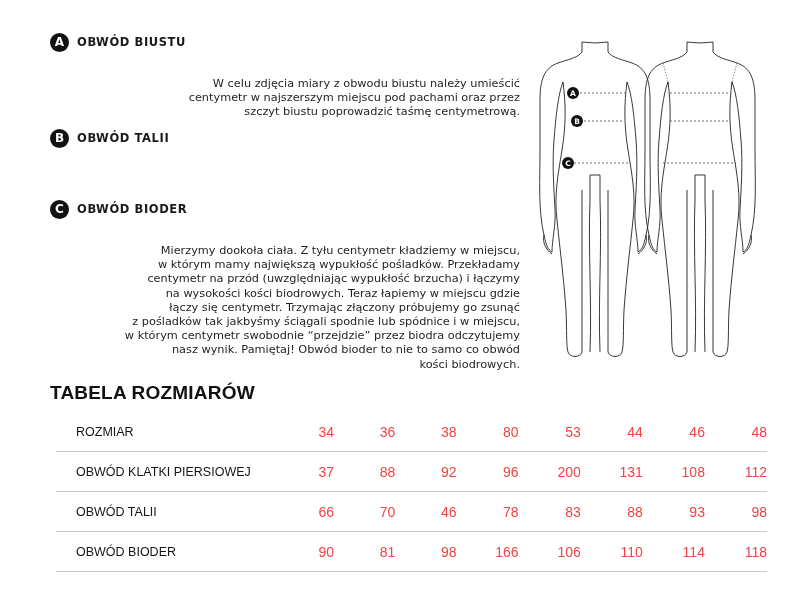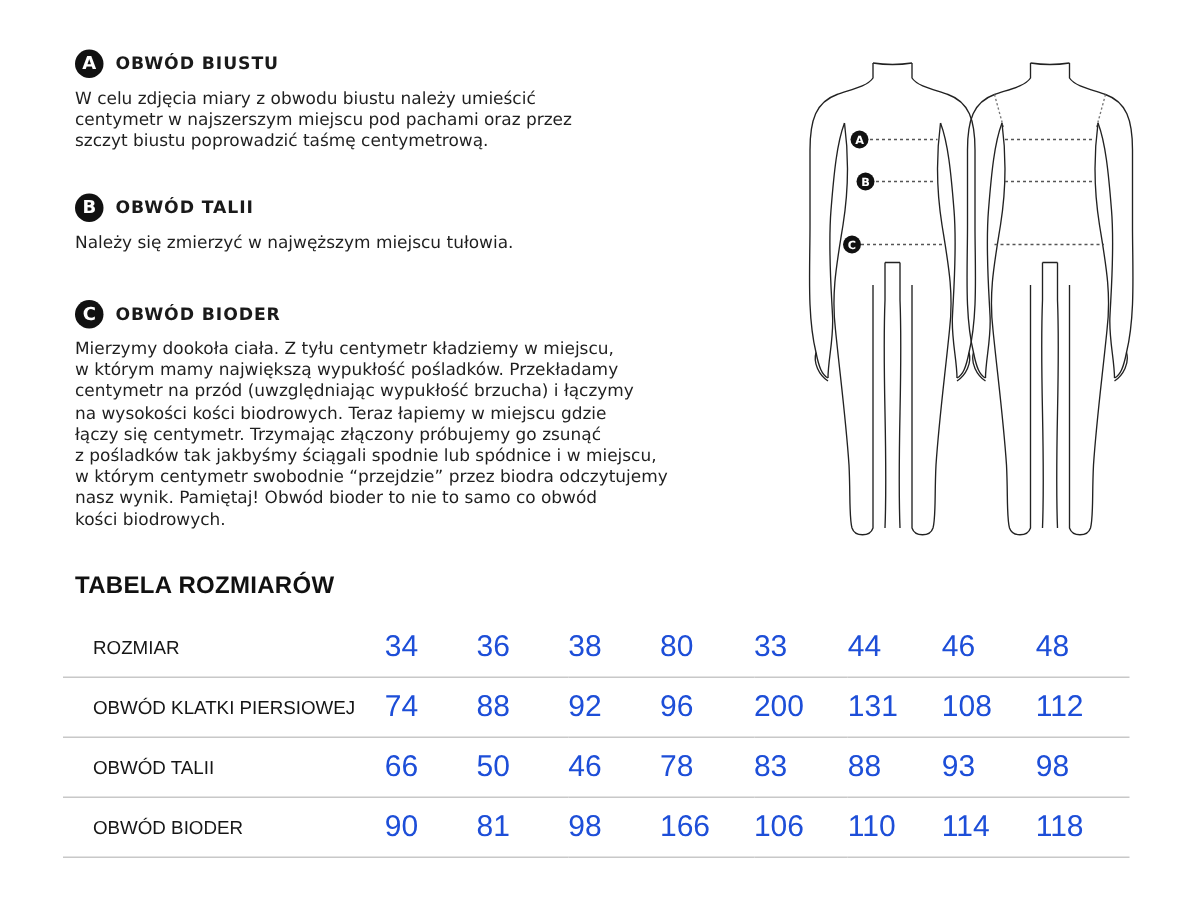--- a/index.html
+++ b/index.html
@@ -4,52 +4,51 @@
 <style>
   html, body { margin:0; padding:0; background:#ffffff; }
   body { width:800px; height:600px; position:relative; overflow:hidden;
          font-family:"DejaVu Sans", sans-serif; color:#1a1a1a; }
   .section { position:absolute; left:50px; width:470px; }
   .sec-head { display:flex; align-items:center; height:20px; }
   .badge { width:19px; height:19px; border-radius:50%; background:#111; color:#fff;
            font-family:"DejaVu Sans", sans-serif; font-size:12px; font-weight:bold;
            display:flex; align-items:center; justify-content:center; margin-right:8px; }
   .sec-title { font-size:11.5px; font-weight:bold; letter-spacing:0.6px; color:#1a1a1a; }
-  .sec-body { margin-top:7px; font-size:11.3px; line-height:14.2px; color:#1f1f1f; white-space:pre-line; }
+  .sec-body { margin-top:25px; font-size:11.3px; line-height:14.2px; color:#1f1f1f; white-space:pre-line;text-align:right; }
   #sec-a { top:32px; }
   #sec-b { top:128px; }
   #sec-c { top:199px; }
   .figures { position:absolute; left:530px; top:30px; width:240px; height:340px; }
   .table-title { position:absolute; left:50px; top:382px; font-family:"Liberation Sans", sans-serif;
-                 font-weight:bold; font-size:16px; color:#111; letter-spacing:0.2px; }
-  .size-table { position:absolute; left:42px; top:412px; width:711px; border-collapse:collapse;
+                 font-weight:bold; font-size:19px; color:#111; letter-spacing:0.2px; }
+  .size-table { position:absolute; left:56px; top:412px; width:711px; border-collapse:collapse;
                 font-family:"Liberation Sans", sans-serif; }
   .size-table td { height:39px; padding:0; border-bottom:1.5px solid #c8c8c8; vertical-align:middle; }
   .size-table td.label { padding-left:20px; width:212px; font-size:12.5px; color:#151515; }
-  .size-table td.val { text-align:left; font-size:20px; color:#1d4ed8; width:67px; }
+  .size-table td.val { text-align:right; font-size:14px; color:#ef4444; width:67px; }
 </style>
 </head>
 <body>
 
 <div class="section" id="sec-a">
   <div class="sec-head">
     <span class="badge">A</span>
     <span class="sec-title">OBWÓD BIUSTU</span>
   </div>
   <div class="sec-body">W celu zdjęcia miary z obwodu biustu należy umieścić
 centymetr w najszerszym miejscu pod pachami oraz przez
 szczyt biustu poprowadzić taśmę centymetrową.</div>
 </div>
 
 <div class="section" id="sec-b">
   <div class="sec-head">
     <span class="badge">B</span>
     <span class="sec-title">OBWÓD TALII</span>
   </div>
-  <div class="sec-body">Należy się zmierzyć w najwęższym miejscu tułowia.</div>
 </div>
 
 <div class="section" id="sec-c">
   <div class="sec-head">
     <span class="badge">C</span>
     <span class="sec-title">OBWÓD BIODER</span>
   </div>
   <div class="sec-body">Mierzymy dookoła ciała. Z tyłu centymetr kładziemy w miejscu,
 w którym mamy największą wypukłość pośladków. Przekładamy
 centymetr na przód (uwzględniając wypukłość brzucha) i łączymy
@@ -122,40 +121,40 @@
 <div class="table-title">TABELA ROZMIARÓW</div>
 
 <table class="size-table">
   <tbody>
     <tr>
       <td class="label">ROZMIAR</td>
       <td class="val">34</td>
       <td class="val">36</td>
       <td class="val">38</td>
       <td class="val">80</td>
-      <td class="val">33</td>
+      <td class="val">53</td>
       <td class="val">44</td>
       <td class="val">46</td>
       <td class="val">48</td>
     </tr>
     <tr>
       <td class="label">OBWÓD KLATKI PIERSIOWEJ</td>
-      <td class="val">74</td>
+      <td class="val">37</td>
       <td class="val">88</td>
       <td class="val">92</td>
       <td class="val">96</td>
       <td class="val">200</td>
       <td class="val">131</td>
       <td class="val">108</td>
       <td class="val">112</td>
     </tr>
     <tr>
       <td class="label">OBWÓD TALII</td>
       <td class="val">66</td>
-      <td class="val">50</td>
+      <td class="val">70</td>
       <td class="val">46</td>
       <td class="val">78</td>
       <td class="val">83</td>
       <td class="val">88</td>
       <td class="val">93</td>
       <td class="val">98</td>
     </tr>
     <tr>
       <td class="label">OBWÓD BIODER</td>
       <td class="val">90</td>

